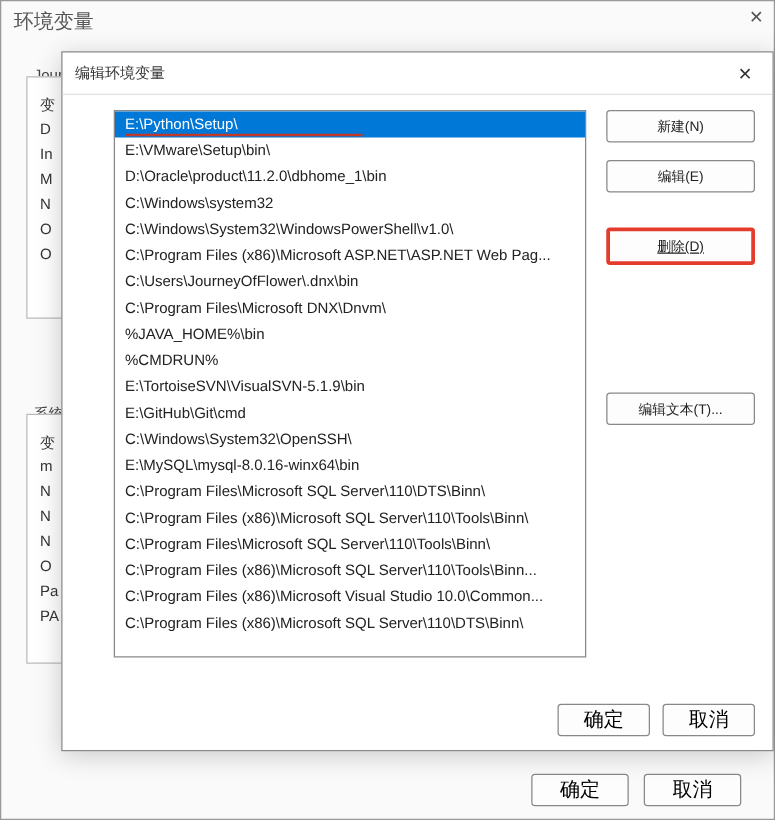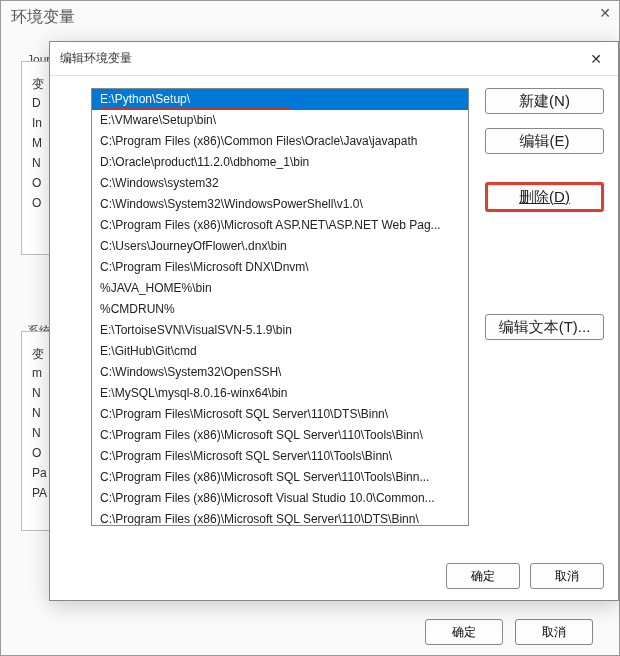--- a/index.html
+++ b/index.html
@@ -136,21 +136,21 @@
       flex: 1;
       padding-left: 16px;
       display: flex;
       flex-direction: column;
     }
     .btn {
       height: 26px;
       border: 1px solid #888;
       background: #fdfdfd;
       border-radius: 3px;
-      font-size: 15px;
+      font-size: 11px;
       color: #222;
       cursor: pointer;
       padding: 0 10px;
       text-align: center;
     }
     .btn.highlighted {
       border: 3px solid #e43b2c;
       padding: 0 7px;
       height: 30px;
       text-decoration: underline;
@@ -166,21 +166,21 @@
       justify-content: flex-end;
       gap: 10px;
       padding: 0 14px;
     }
     .footer-btn {
       width: 74px;
       height: 26px;
       border: 1px solid #888;
       background: #fdfdfd;
       border-radius: 3px;
-      font-size: 12px;
+      font-size: 16px;
       cursor: pointer;
     }
 
     .outer-footer {
       position: absolute;
       bottom: 10px;
       right: 26px;
       display: flex;
       gap: 12px;
     }
@@ -239,21 +239,20 @@
 
   <div class="inner-dialog">
     <div class="inner-titlebar">
       <div class="inner-title">编辑环境变量</div>
       <div class="close-btn">✕</div>
     </div>
     <div class="inner-body">
       <div class="listbox">
         <div class="list-item selected">E:\Python\Setup\</div>
         <div class="list-item">E:\VMware\Setup\bin\</div>
-        <div class="list-item">C:\Program Files (x86)\Common Files\Oracle\Java\javapath</div>
         <div class="list-item">D:\Oracle\product\11.2.0\dbhome_1\bin</div>
         <div class="list-item">C:\Windows\system32</div>
         <div class="list-item">C:\Windows\System32\WindowsPowerShell\v1.0\</div>
         <div class="list-item">C:\Program Files (x86)\Microsoft ASP.NET\ASP.NET Web Pag...</div>
         <div class="list-item">C:\Users\JourneyOfFlower\.dnx\bin</div>
         <div class="list-item">C:\Program Files\Microsoft DNX\Dnvm\</div>
         <div class="list-item">%JAVA_HOME%\bin</div>
         <div class="list-item">%CMDRUN%</div>
         <div class="list-item">E:\TortoiseSVN\VisualSVN-5.1.9\bin</div>
         <div class="list-item">E:\GitHub\Git\cmd</div>

